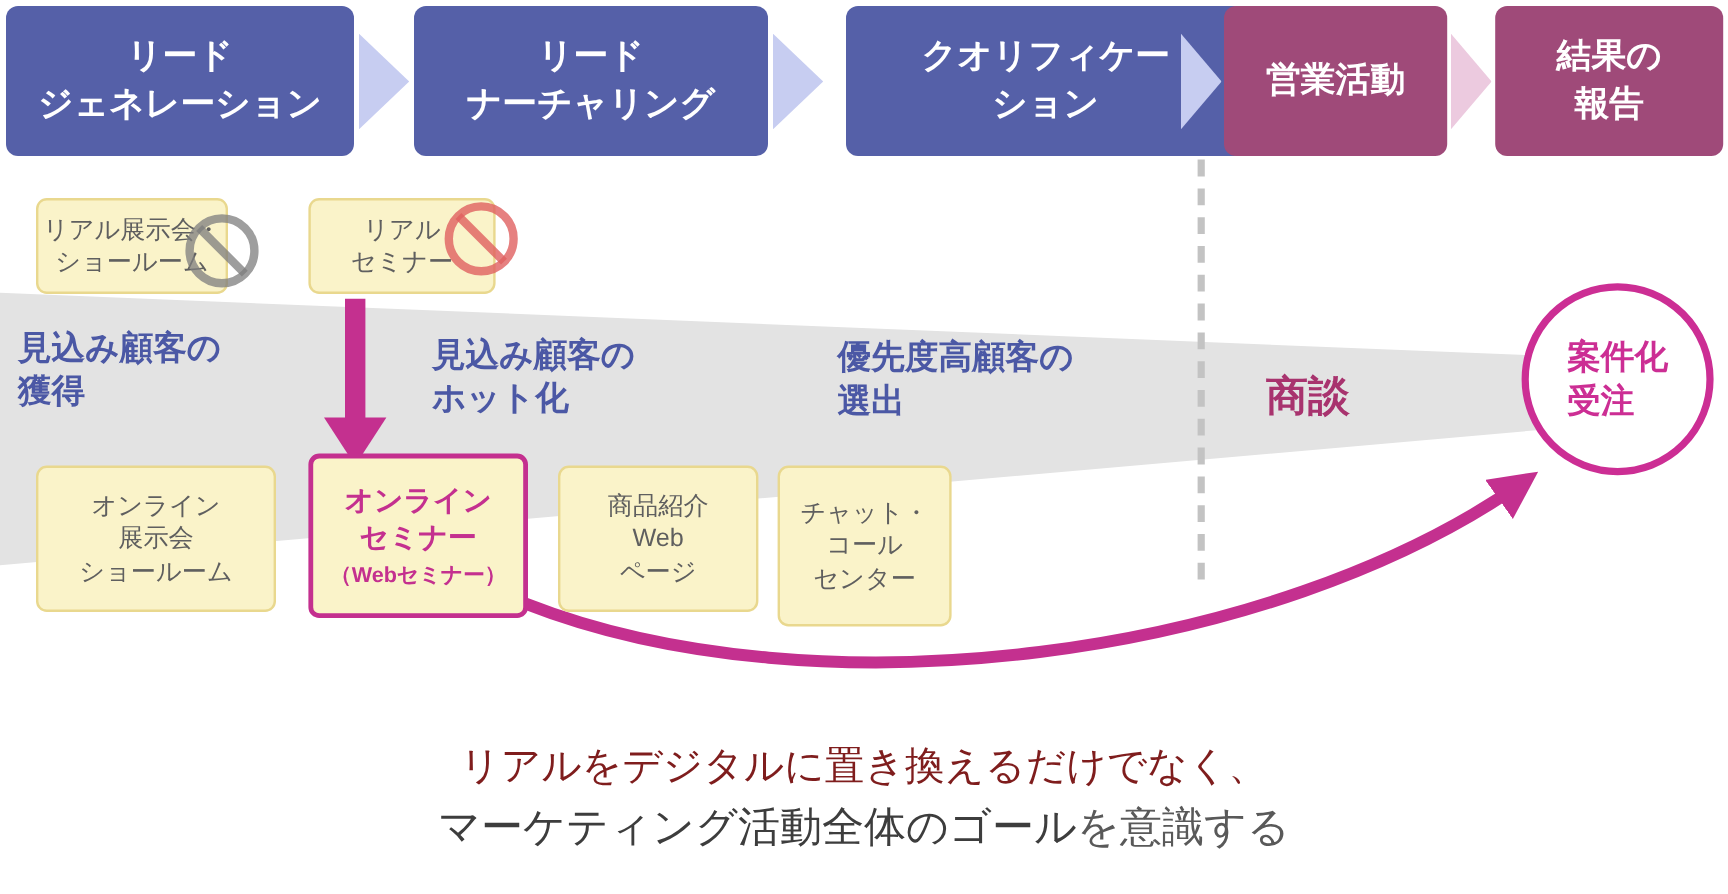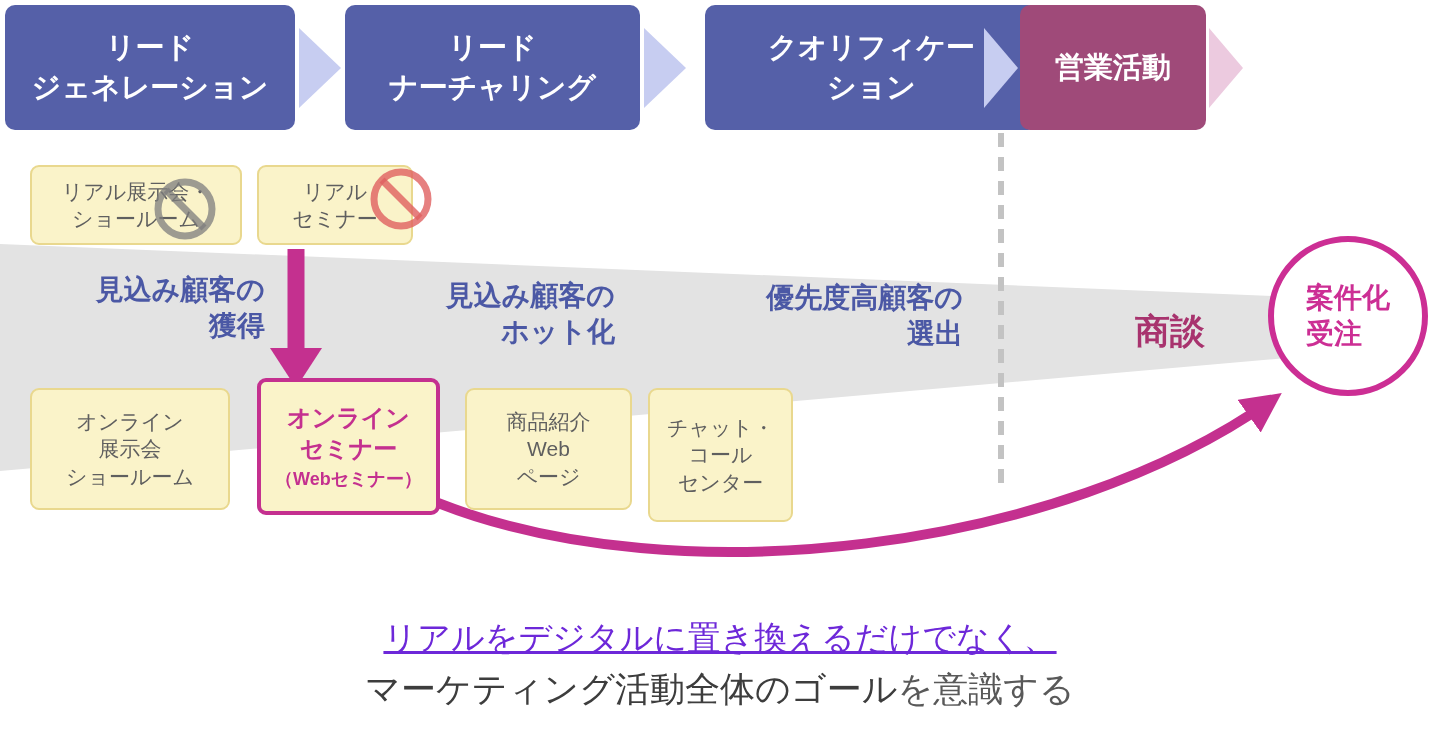--- a/index.html
+++ b/index.html
@@ -22,21 +22,21 @@
   .chevron {
     position:absolute; top:28px; width:42px; height:80px; z-index:2;
     clip-path:polygon(0 0, 100% 50%, 0 100%);
   }
   .chevron.lav { background:#c7cdf1; }
   .chevron.pink { background:#eccadf; }
 
   
   .phase {
     position:absolute; z-index:2; font-weight:bold; font-size:28px;
-    text-align:right; white-space:pre-line; line-height:1.3;
+    text-align:left; white-space:pre-line; line-height:1.3;
   }
   .phase.blue-t { color:#4b58a5; }
   .phase.mag-t { color:#a8336e; font-size:35px; }
 
   
   .tactic {
     position:absolute; z-index:3; background:#faf3c9; border:2px solid #e9d88e;
     border-radius:9px; display:flex; align-items:center; justify-content:center;
     text-align:center; white-space:pre-line; color:#5f5f5f; font-size:21px;
     line-height:1.3;
@@ -53,21 +53,21 @@
   .goal-circle {
     position:absolute; z-index:4; left:1268px; top:236px; width:160px; height:160px;
     border-radius:50%; background:#ffffff; border:6px solid #cc2e94;
     color:#cc2e94; font-weight:bold; font-size:28px;
     display:flex; align-items:center; justify-content:center;
     white-space:pre-line; line-height:1.3;
   }
 
   .caption-line1 {
     position:absolute; z-index:2; left:0; width:100%; top:616px;
-    text-align:center; font-size:33px; color:#6d28d9;text-decoration:underline;
+    text-align:center; font-size:33px; color:#7f1d1d;
   }
   .caption-line2 {
     position:absolute; z-index:2; left:0; width:100%; top:666px;
     text-align:center; font-size:35px; color:#595959;
   }
   .cap-bold { font-weight:normal; color:#3d3d3d; }
 </style>
 </head>
 <body>
 
@@ -92,30 +92,32 @@
 ジェネレーション</div>
   <div class="chevron lav" style="left:299px"></div>
   <div class="stage blue" style="left:345px;width:295px">リード
 ナーチャリング</div>
   <div class="chevron lav" style="left:644px"></div>
   <div class="stage blue" style="left:705px;width:333px">クオリフィケー
 ション</div>
   <div class="chevron lav" style="left:984px;width:34px"></div>
   <div class="stage magenta" style="left:1020px;width:186px">営業活動</div>
   <div class="chevron pink" style="left:1209px;width:34px"></div>
+  <div class="stage magenta" style="left:1246px;width:190px">結果の
+報告</div>
 
   <div class="phase blue-t" style="left:15px;top:272px;width:250px">見込み顧客の
 獲得</div>
   <div class="phase blue-t" style="left:360px;top:278px;width:255px">見込み顧客の
 ホット化</div>
   <div class="phase blue-t" style="left:698px;top:280px;width:265px">優先度高顧客の
 選出</div>
   <div class="phase mag-t" style="left:1055px;top:308px;width:150px">商談</div>
 
-  <div class="tactic" style="left:30px;top:165px;width:212px;height:80px">リアル展示会・
+  <div class="tactic" style="left:30px;top:165px;width:160px;height:80px">リアル展示会・
 ショールーム</div>
   <div class="tactic" style="left:257px;top:165px;width:156px;height:80px">リアル
 セミナー</div>
 
   <div class="tactic" style="left:30px;top:388px;width:200px;height:122px">オンライン
 展示会
 ショールーム</div>
   <div class="tactic highlight" style="left:257px;top:378px;width:183px;height:137px">
     <span class="hl-main">オンライン
 セミナー</span>

